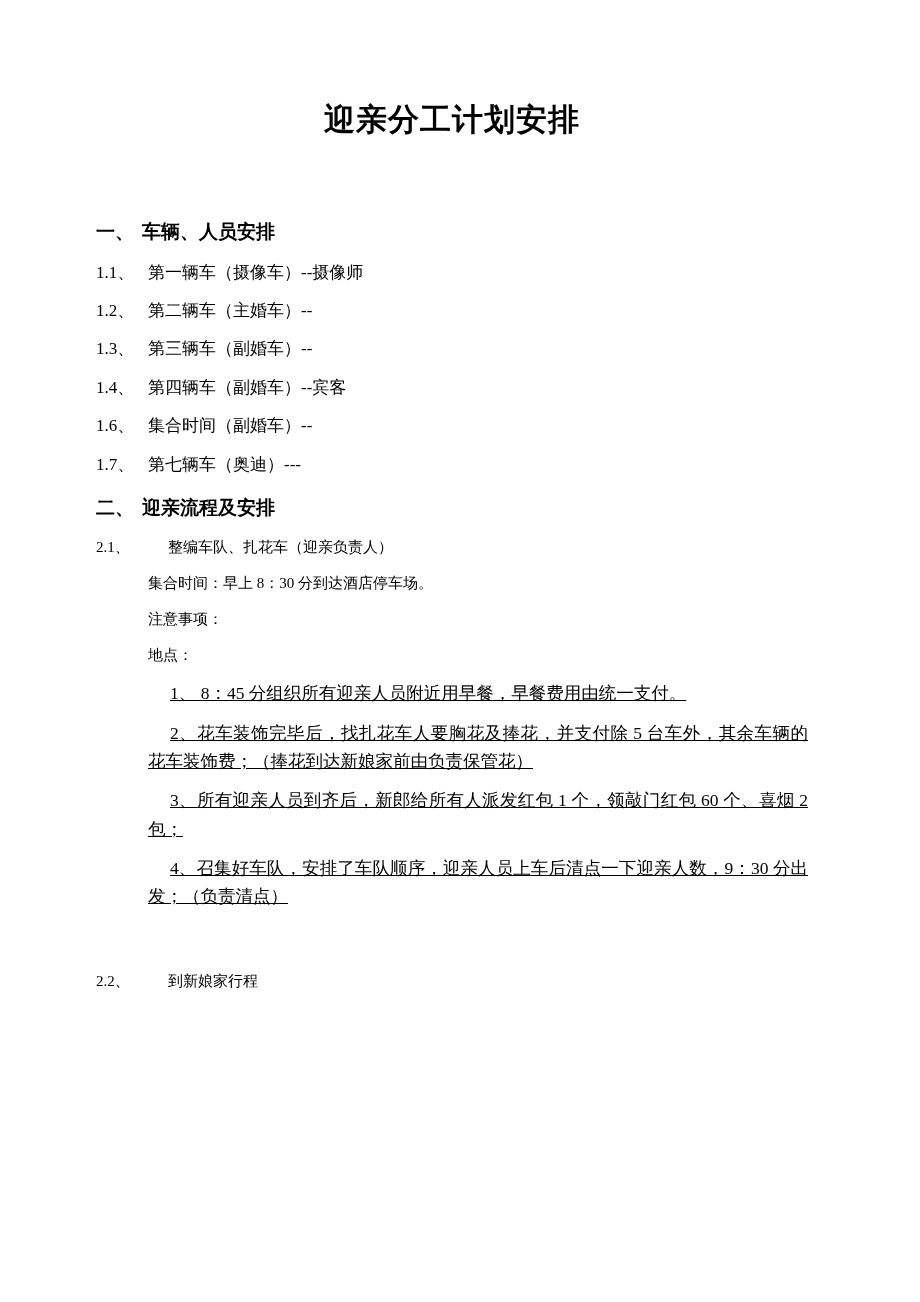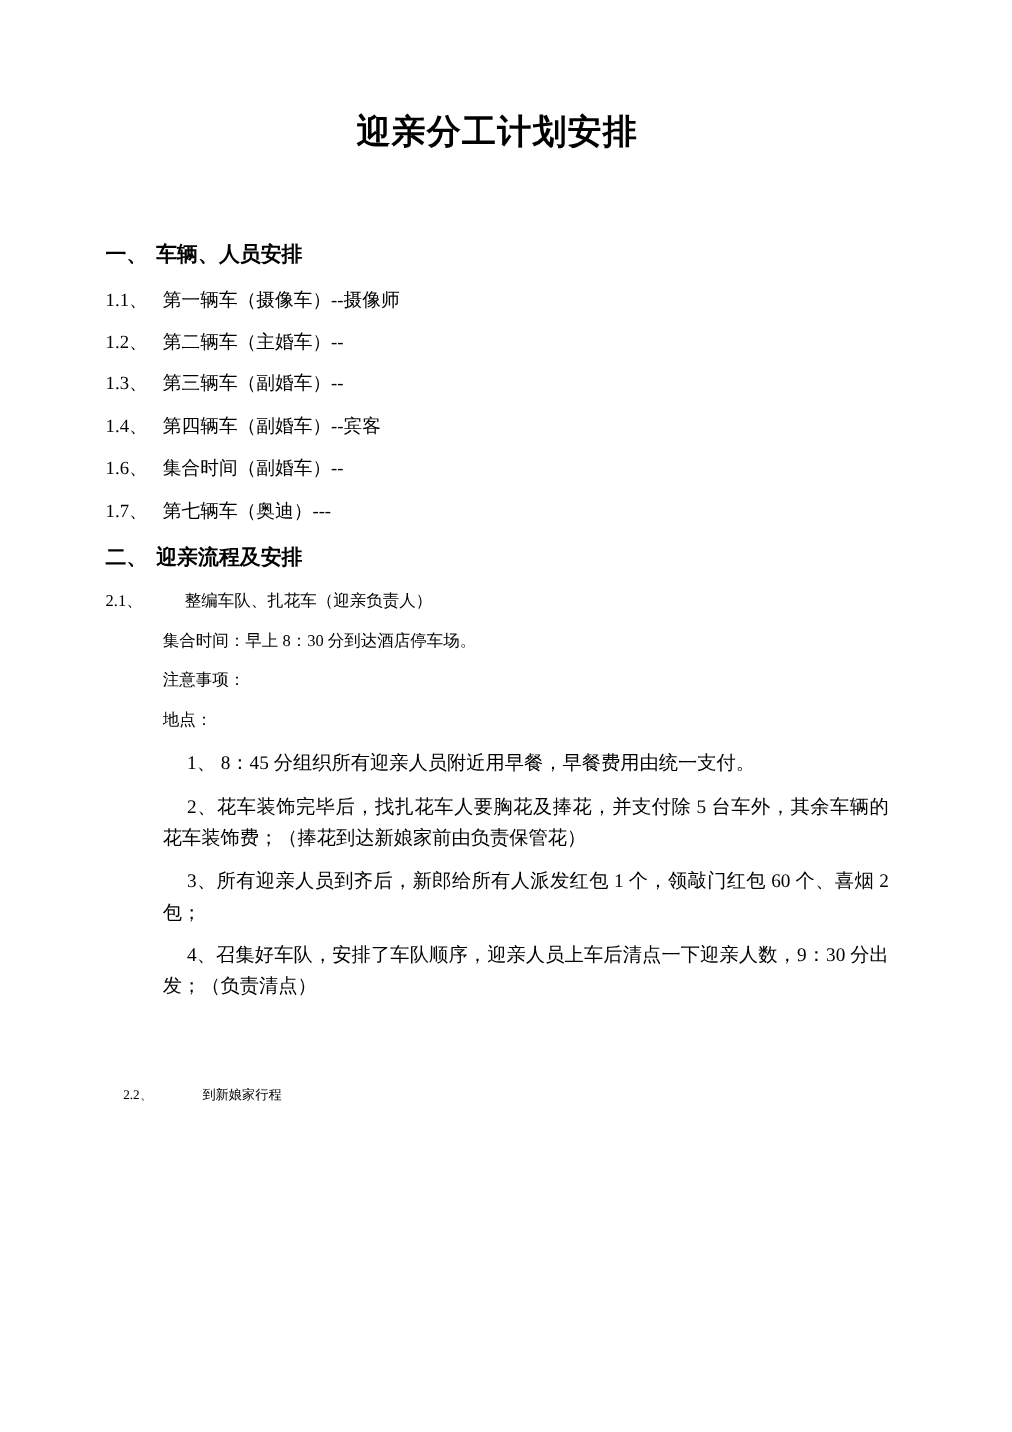--- a/index.html
+++ b/index.html
@@ -66,26 +66,27 @@
   }
   .para {
     font-size: 17.5px;
     line-height: 1.62;
     margin: 0 0 11px 0;
     padding-left: 52px;
     text-align: justify;
   }
   .para-hang {
     text-indent: 22px;
+    text-decoration: underline;
   }
   .spacer-lg { height: 48px; }
   .tail-line {
-    font-size: 12px;
+    font-size: 15px;
     line-height: 1.55;
-    margin: 16px;
+    margin: 0;
   }
   .tail-line .num {
     display: inline-block;
     min-width: 72px;
   }
 </style>
 </head>
 <body>
 
 <div class="page">

